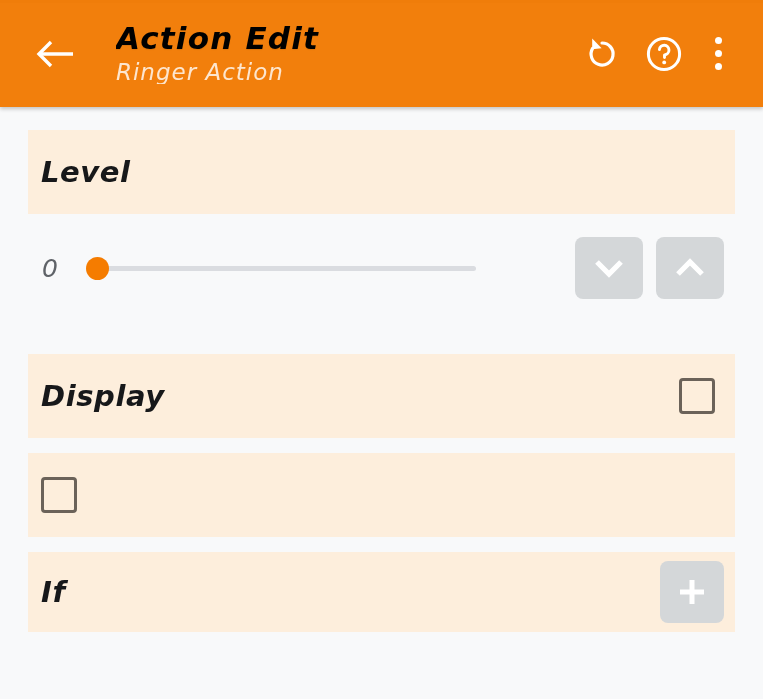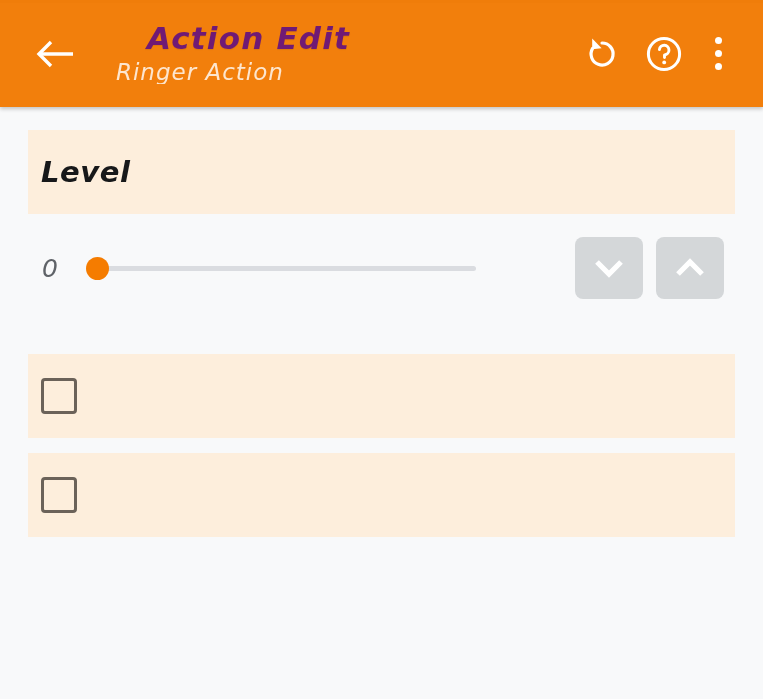--- a/index.html
+++ b/index.html
@@ -59,25 +59,24 @@
     flex-direction: column;
     justify-content: center;
     line-height: 1;
     overflow: hidden;
   }
   .title-main {
     font-family: "DejaVu Sans", sans-serif;
     font-size: 31px;
     font-weight: bold;
     font-style: italic;
-    color: #701a75;
+    color: #000000;
     letter-spacing: 1.2px;
     white-space: nowrap;
     text-shadow: 0 1px 1px rgba(0,0,0,0.08);
-    margin-left: 31px;
   }
   .title-sub {
     font-family: "DejaVu Sans", sans-serif;
     font-size: 23px;
     font-style: italic;
     font-weight: normal;
     color: #fde6cf;
     letter-spacing: 1px;
     margin-top: 7px;
     white-space: nowrap;
@@ -338,22 +337,33 @@
           <span>
             <svg width="36" height="26" viewBox="0 0 36 26" aria-hidden="true">
               <path d="M6 19 L18 7 L30 19" stroke="#ffffff" stroke-width="5.2" fill="none" stroke-linecap="butt" stroke-linejoin="miter"></path>
             </svg>
           </span>
         </button>
       </div>
     </div>
 
     <div class="row row-option first-option">
+      <span class="row-label">Display</span>
       <span class="checkbox"></span>
     </div>
 
     <div class="row row-option">
       <span class="checkbox"></span>
     </div>
 
+    <div class="row row-if">
+      <span class="row-label">If</span>
+      <button class="plus-btn">
+        <span>
+          <svg width="36" height="36" viewBox="0 0 36 36" aria-hidden="true">
+            <path d="M18 6 L18 30 M6 18 L30 18" stroke="#ffffff" stroke-width="5" stroke-linecap="butt"></path>
+          </svg>
+        </span>
+      </button>
+    </div>
 
   </div>
 </div>
 
 </body></html>

